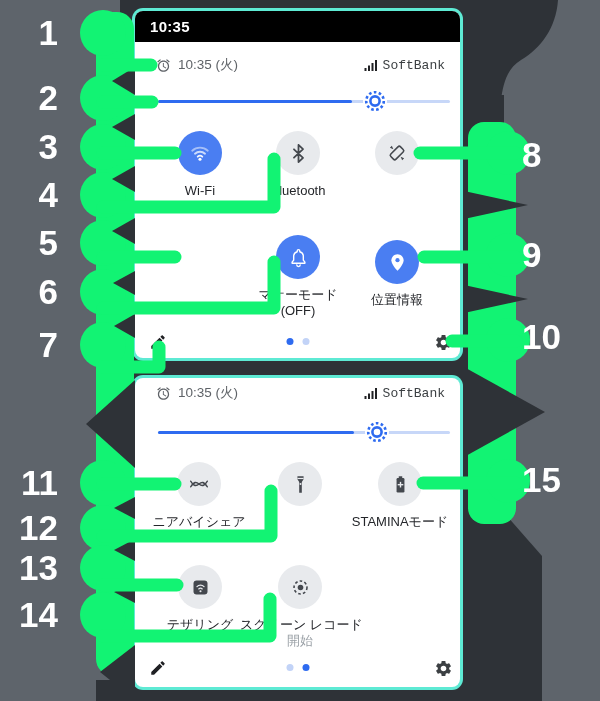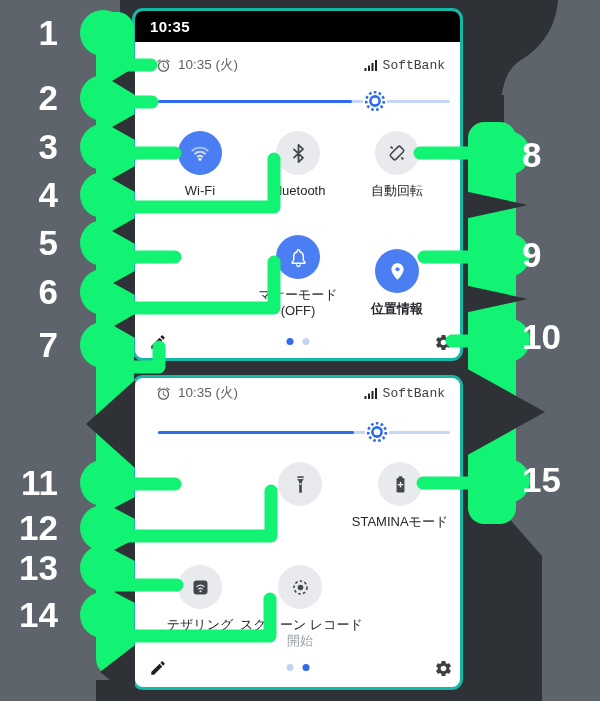--- a/index.html
+++ b/index.html
@@ -3,21 +3,21 @@
 <meta charset="utf-8">
 <style>
   html,body{margin:0;padding:0;background:#454a50;}
   .canvas{
     position:relative;width:600px;height:701px;overflow:hidden;
     background:#5e646b;
     font-family:"Liberation Sans","DejaVu Sans",sans-serif;
   }
   svg.layer{position:absolute;left:0;top:0;pointer-events:none;}
   
-  .phone{position:absolute;background:#14b8a6;border-radius:11px;padding:3px;box-sizing:border-box;z-index:2;}
+  .phone{position:absolute;background:#5eead4;border-radius:11px;padding:3px;box-sizing:border-box;z-index:2;}
   .phone-inner{position:relative;width:100%;height:100%;border-radius:8px;overflow:hidden;background:#fff;}
   .statusbar{position:absolute;left:0;top:0;right:0;height:31px;background:#000;display:flex;align-items:center;}
   .statusbar .sb-time{color:#fff;font-size:15px;font-weight:bold;margin-left:15px;letter-spacing:.3px;}
   .qs-header{position:absolute;left:0;right:0;height:22px;display:flex;align-items:center;gap:8px;}
   .qs-header .left{display:flex;align-items:center;gap:7px;margin-left:21px;color:#5f6368;font-size:13.5px;}
   .qs-header .right{margin-left:auto;display:flex;align-items:center;gap:5px;margin-right:15px;color:#3c4043;font-size:13px;font-weight:500;font-family:Liberation Mono, monospace;}
   .slider{position:absolute;height:26px;}
   .slider .track{position:absolute;left:0;right:0;top:11.5px;height:3px;border-radius:2px;background:#c7d7f8;}
   .slider .active{position:absolute;left:0;top:11.5px;height:3px;border-radius:2px;background:#2e6bf0;}
   .slider .thumb{position:absolute;top:0;}
@@ -110,34 +110,33 @@
       <div class="tile" style="left:202px;top:120px;">
         <div class="circle">
           <svg width="22" height="22" viewBox="0 0 24 24">
             <g transform="rotate(45 12 12)">
               <rect x="8" y="4.5" width="8" height="15" rx="2" fill="none" stroke="#44484e" stroke-width="1.7"></rect>
             </g>
             <polygon points="4.2,6.4 6.4,4.2 8,8" fill="#44484e"></polygon>
             <polygon points="19.8,17.6 17.6,19.8 16,16" fill="#44484e"></polygon>
           </svg>
         </div>
-        <div class="t-label">自動回転</div>
       </div>
 
       <div class="tile" style="left:103px;top:224px;">
         <div class="circle active">
           <svg width="21" height="21" viewBox="0 0 24 24">
             <path d="M12 3 a1.5 1.5 0 0 1 1.5 1.5 v.9 a5.5 5.5 0 0 1 4 5.3 V15 l1.8 2.3 v1.2 H4.7 v-1.2 L6.5 15 v-4.3 a5.5 5.5 0 0 1 4-5.3 v-.9 A1.5 1.5 0 0 1 12 3 z" fill="none" stroke="#fff" stroke-width="1.6" stroke-linejoin="round"></path>
             <path d="M10 20.4 a2 2 0 0 0 4 0" fill="none" stroke="#fff" stroke-width="1.6" stroke-linecap="round"></path>
           </svg>
         </div>
         <div class="t-label">マナーモード</div>
         <div class="t-sub">(OFF)</div>
       </div>
-      <div class="tile" style="left:202px;top:238px;font-weight:bold;">
+      <div class="tile" style="left:202px;top:229px;">
         <div class="circle active">
           <svg width="21" height="21" viewBox="0 0 24 24">
             <path d="M12 2.5 c-3.9 0 -7 3.1 -7 7 c0 5.2 7 12 7 12 s7 -6.8 7 -12 c0 -3.9 -3.1 -7 -7 -7 z" fill="#fff"></path>
             <circle cx="12" cy="9.4" r="2.4" fill="#4a7ef2"></circle>
           </svg>
         </div>
         <div class="t-label">位置情報</div>
       </div>
 
       <div class="footer-btn" style="left:11px;top:319px;">
@@ -182,20 +181,31 @@
       <div class="slider" style="left:23px;top:41px;width:292px;">
         <div class="track"></div>
         <div class="active" style="width:196px;"></div>
         <svg class="thumb" style="left:206px;" width="26" height="26" viewBox="0 0 26 26">
           <circle cx="13" cy="13" r="12" fill="#fff"></circle>
           <circle cx="13" cy="13" r="8.8" fill="none" stroke="#2e6bf0" stroke-width="2.6" stroke-dasharray="2.6 2.4"></circle>
           <circle cx="13" cy="13" r="4.6" fill="#fff" stroke="#2e6bf0" stroke-width="2.6"></circle>
         </svg>
       </div>
 
+      <div class="tile" style="left:4px;top:84px;">
+        <div class="circle">
+          <svg width="22" height="22" viewBox="0 0 24 24">
+            <g fill="none" stroke="#44484e" stroke-width="1.7" stroke-linecap="round">
+              <path d="M3 15 C6 9.5 9 9.5 12 12 C15 14.5 18 14.5 21 9"></path>
+              <path d="M3 9 C6 14.5 9 14.5 12 12 C15 9.5 18 9.5 21 15"></path>
+            </g>
+          </svg>
+        </div>
+        <div class="t-label">ニアバイシェア</div>
+      </div>
       <div class="tile" style="left:105px;top:84px;">
         <div class="circle">
           <svg width="21" height="21" viewBox="0 0 24 24">
             <path fill="#44484e" d="M8.5 2.5 h7 V6 l-2 3 v12.5 h-3 V9 l-2 -3 Z"></path>
             <rect x="8.5" y="4.4" width="7" height="1.4" fill="#e8eaed"></rect>
             <circle cx="12" cy="11.4" r="1.1" fill="#e8eaed"></circle>
           </svg>
         </div>
       </div>
       <div class="tile" style="left:205px;top:84px;">

